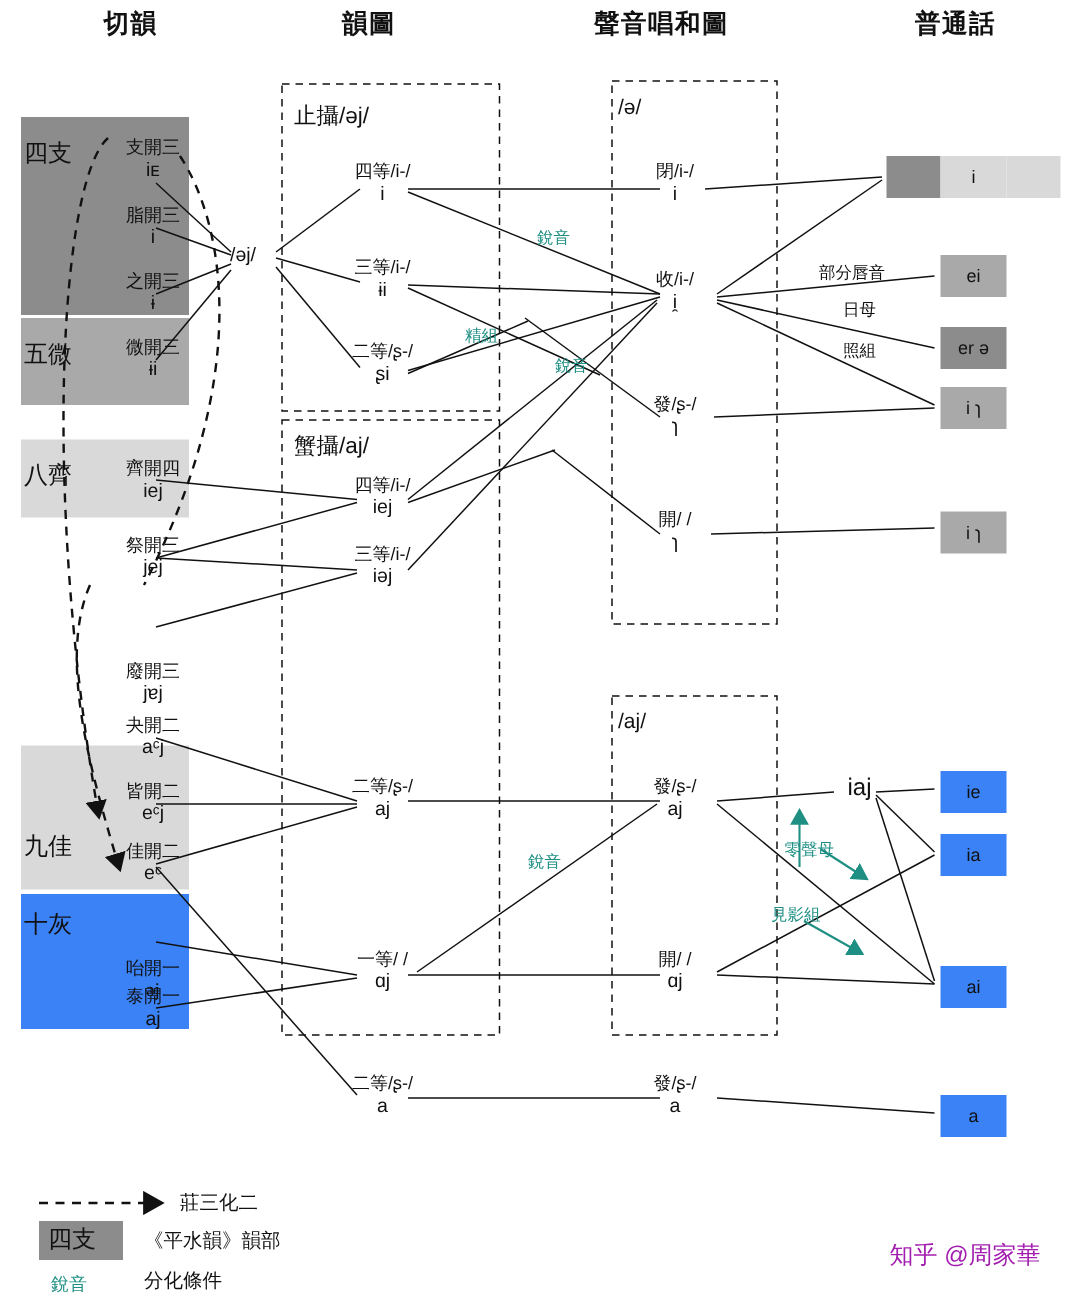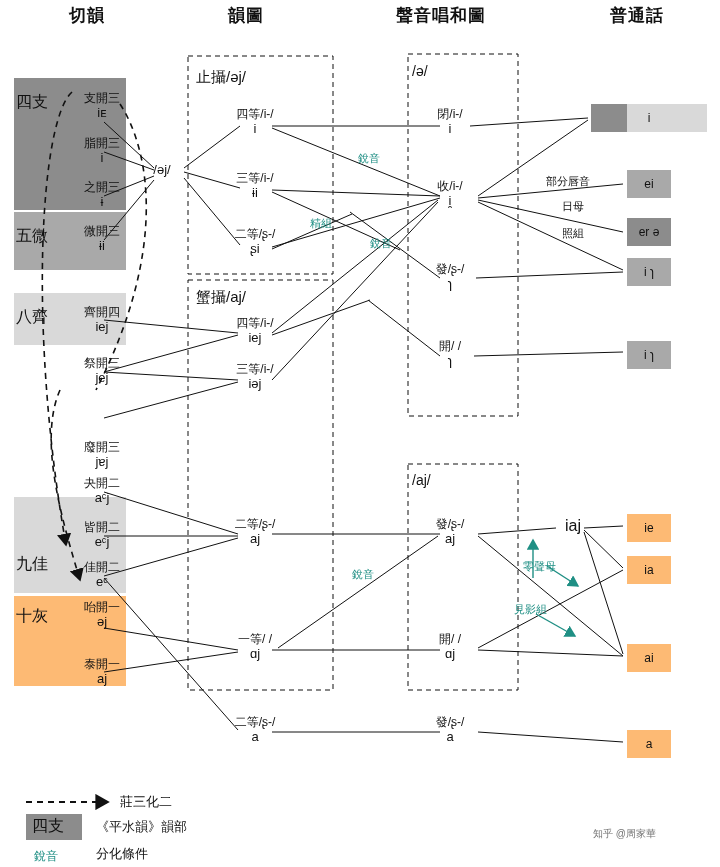--- a/index.html
+++ b/index.html
@@ -10,25 +10,25 @@
   .node{font-size:12px;line-height:1.15;text-align:center;white-space:nowrap;}
   .node .top{font-size:12px;}
   .node .bot{font-size:13px;}
   .qy-box{font-size:16px;font-weight:normal;}
   .teal{color:#1f8f84;font-size:11px;}
   .small{font-size:11px;}
   .legend{font-size:13px;}
   .sw-dark{background:#8c8c8c;}
   .sw-mid{background:#a9a9a9;}
   .sw-light{background:#d9d9d9;}
-  .sw-vlight{background:#fdba74;}
+  .sw-vlight{background:#3b82f6;}
   svg{position:absolute;left:0;top:0;}
   .pm{font-size:16px;}
   .rb{font-size:12px;text-align:center;}
-  .credit{font-size:10px;color:#737373;}
+  .credit{font-size:16px;color:#a21caf;}
 </style>
 </head>
 <body>
 
 <div id="stage">
 
   <div class="abs sw-dark" style="left:14px;top:78px;width:112px;height:132px;"></div>
   <div class="abs sw-mid" style="left:14px;top:212px;width:112px;height:58px;"></div>
   <div class="abs sw-light" style="left:14px;top:293px;width:112px;height:52px;"></div>
   <div class="abs sw-light" style="left:14px;top:497px;width:112px;height:96px;"></div>
@@ -170,21 +170,21 @@
     <div class="bot">aᶜj</div>
   </div>
   <div class="abs node" style="left:62px;top:521px;width:80px;">
     <div class="top">皆開二</div>
     <div class="bot">eᶜj</div>
   </div>
   <div class="abs node" style="left:62px;top:561px;width:80px;">
     <div class="top">佳開二</div>
     <div class="bot">eᶜ</div>
   </div>
-  <div class="abs node" style="left:62px;top:601px;width:80px;">
+  <div class="abs node" style="left:62px;top:639px;width:80px;font-family:Liberation Serif, serif;">
     <div class="top">咍開一</div>
     <div class="bot">əj</div>
   </div>
   <div class="abs node" style="left:62px;top:658px;width:80px;">
     <div class="top">泰開一</div>
     <div class="bot">aj</div>
   </div>
 
   <div class="abs node" style="left:140px;top:163px;width:44px;">
     <div class="bot">/əj/</div>

